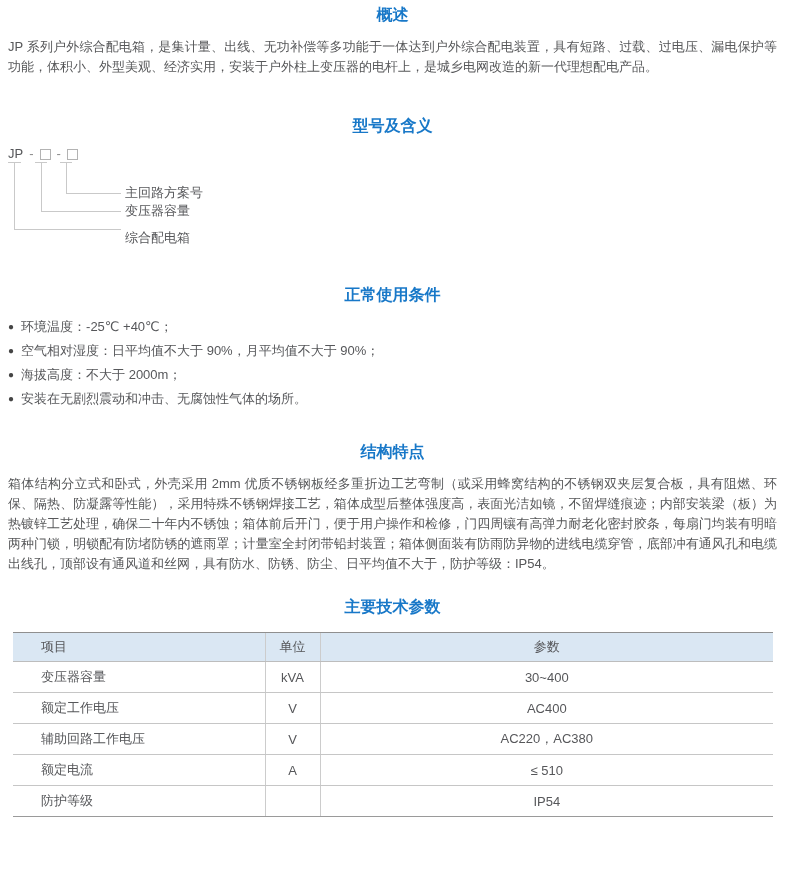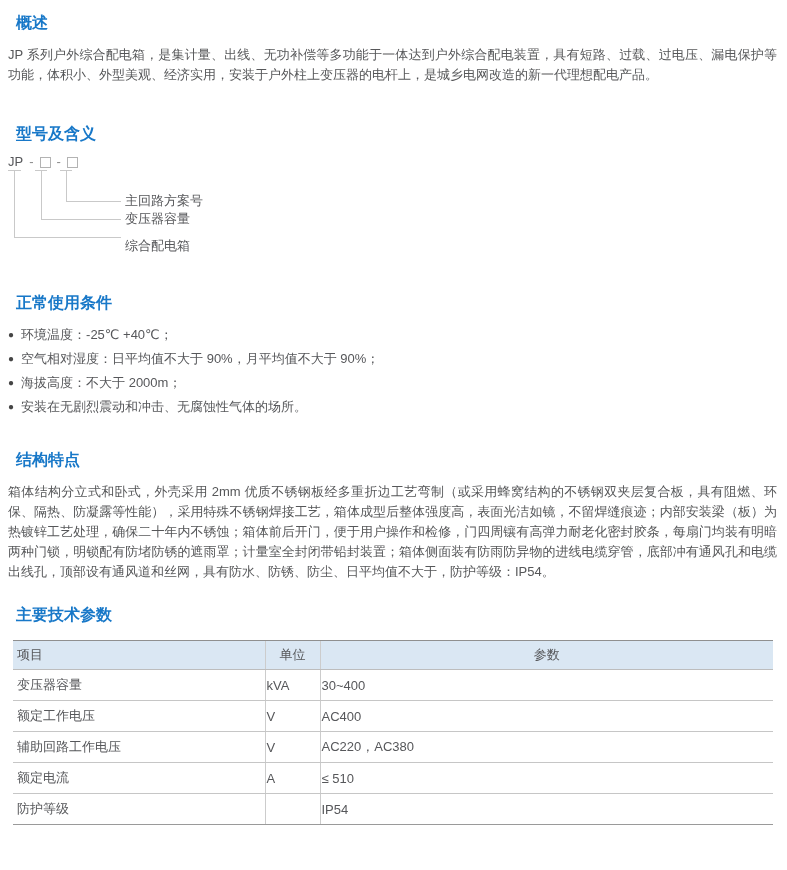--- a/index.html
+++ b/index.html
@@ -9,21 +9,22 @@
     color:#555555;
     -webkit-font-smoothing:antialiased;
   }
   .page{padding:5px 10px 0 8px;}
 
   .sec-heading{
     color:#1878c8;
     font-size:16px;
     line-height:20px;
     font-weight:600;
-    margin:8px;
+    margin:0;
+    text-align:center;
   }
   .h-model{margin-top:39px;}
   .h-conditions{margin-top:46px;}
   .h-features{margin-top:32px;}
   .h-specs{margin-top:23px;}
 
   .para{
     font-size:13px;
     line-height:20px;
     margin:12px 0 0 0;
@@ -99,23 +100,24 @@
     background:#dae7f3;
     height:26px;
     font-weight:normal;
     border-top:1px solid #8f8f8f;
     border-bottom:1px solid #bdbdbd;
     text-align:center;
   }
   .spec-table tbody td{
     height:28px;
     border-bottom:1px solid #c6c6c6;
+    text-align:center;
   }
   .spec-table tbody tr:last-child td{border-bottom:1px solid #9a9a9a;}
-  .spec-table .col-item{text-align:left;padding-left:4px;}
+  .spec-table .col-item{text-align:left;padding-left:28px;}
   .spec-table .vline{border-left:1px solid #cccccc;}
 </style>
 </head>
 <body>
 
 <div class="page">
 
   <h2 class="sec-heading">概述</h2>
   <p class="para">JP 系列户外综合配电箱，是集计量、出线、无功补偿等多功能于一体达到户外综合配电装置，具有短路、过载、过电压、漏电保护等功能，体积小、外型美观、经济实用，安装于户外柱上变压器的电杆上，是城乡电网改造的新一代理想配电产品。</p>
 

